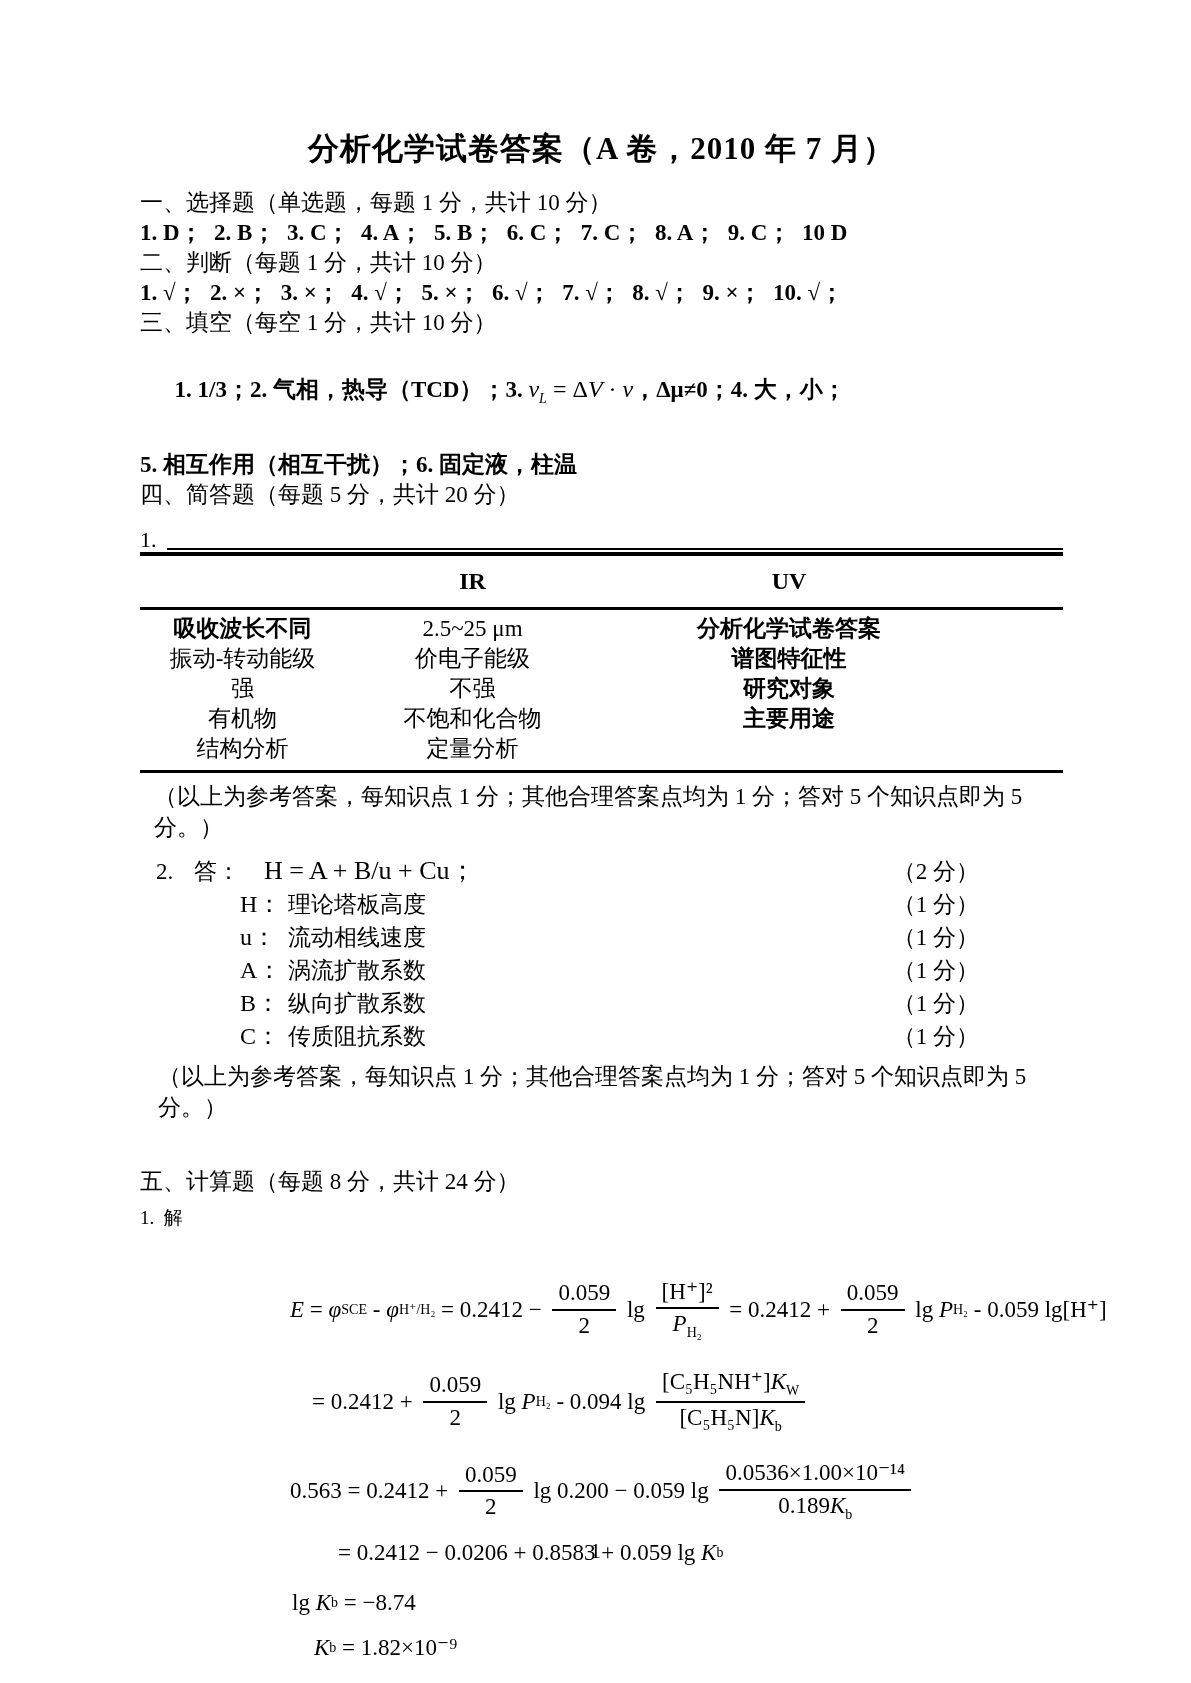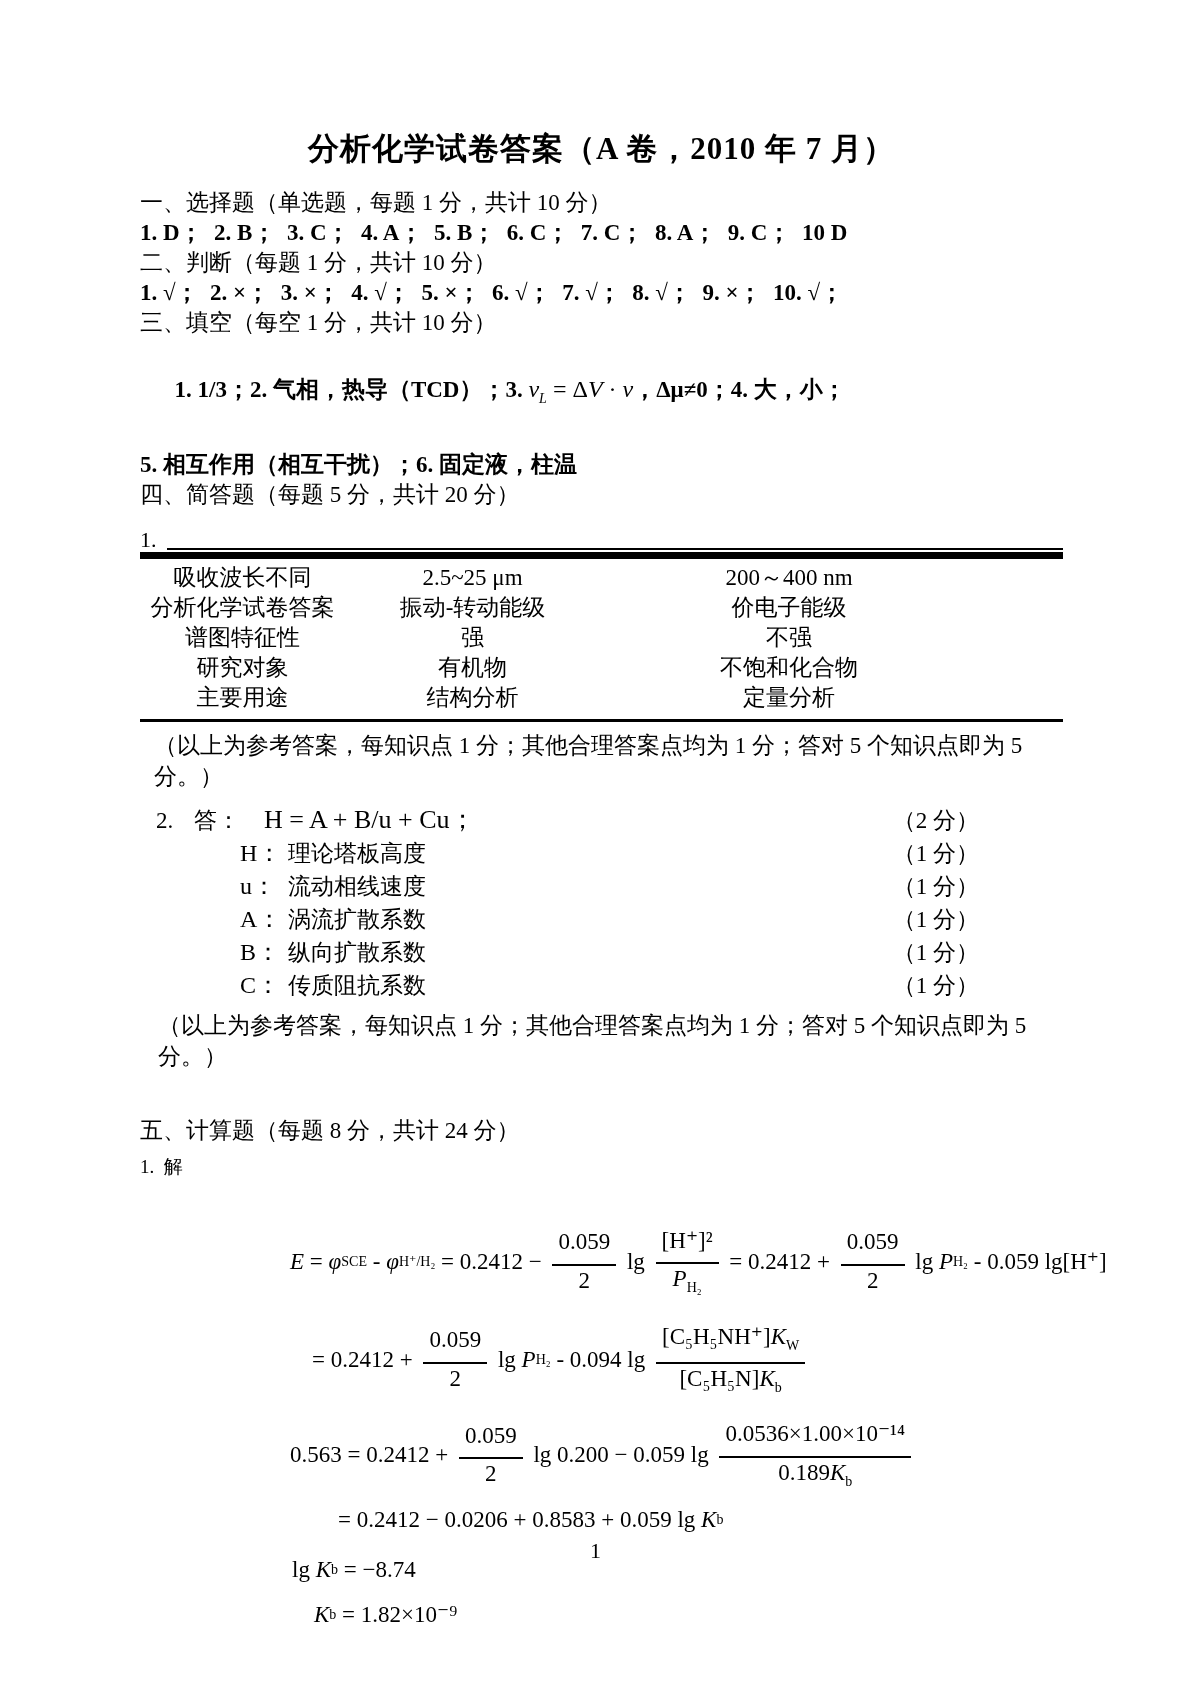--- a/index.html
+++ b/index.html
@@ -27,42 +27,42 @@
 
   
   .rule { border-top: 3px solid #000; }
   .rule.thick { border-top-width: 4px; }
   .t-grid { display: grid; grid-template-columns: 205px 255px 1fr; }
   .t-grid > div { text-align: center; }
   .t-grid > div:nth-child(3n) { padding-right: 85px; }
   .t-head { font-weight: bold; font-size: 24px; padding: 12px 0; }
   .t-body { padding: 4px 0 6px; }
   .t-body > div { font-size: 23px; line-height: 30px; }
-  .t-body > div.rowlabel { font-weight: normal; }
+  .t-body > div.rowlabel { font-weight: bold; }
 
   .note { margin: 8px 0 0; font-size: 23px; line-height: 31px; padding-left: 14px; }
   .note2 { padding-left: 18px; }
 
   .q2row { display: flex; align-items: baseline; margin-top: 10px; }
   .q2num { width: 54px; padding-left: 16px; font-size: 23px; }
   .q2ans { width: 70px; font-size: 23px; }
   .q2formula { font-size: 26px; }
   .points { margin-left: auto; padding-right: 84px; font-size: 23px; white-space: nowrap; }
   .itemrow { display: flex; align-items: baseline; line-height: 32px; padding-left: 100px; font-size: 23px; }
   .item-sym { width: 48px; font-size: 24px; }
 
   .sec5 { margin-top: 44px; }
   .solve { margin-top: 6px; white-space: pre-wrap; }
 
   
   .fline { display: flex; align-items: center; font-size: 23px; }
   .fline .t { white-space: pre; }
   .fline sub { font-size: 14px; font-style: normal; }
   .frac { display: inline-flex; flex-direction: column; align-items: center; vertical-align: middle; margin: 0 5px; }
-  .frac .num { padding: 0 6px 8px; border-bottom: 2px solid #000; line-height: 1.15; white-space: pre; }
+  .frac .num { padding: 0 6px 2px; border-bottom: 2px solid #000; line-height: 1.15; white-space: pre; }
   .frac .den { padding-top: 2px; line-height: 1.15; white-space: pre; }
   .f1 { margin-top: 46px; margin-left: 150px; }
   .f2 { margin-top: 28px; margin-left: 172px; }
   .f3 { margin-top: 26px; margin-left: 150px; }
   .f4 { margin-top: 18px; margin-left: 198px; }
   .f5 { margin-top: 24px; margin-left: 152px; }
   .f6 { margin-top: 18px; margin-left: 174px; }
 
   .pageno { position: absolute; left: 0; right: 0; top: 1538px; text-align: center; font-size: 22px; }
 </style>
@@ -87,25 +87,29 @@
     <div class="line answers">5. 相互作用（相互干扰）；6. 固定液，柱温</div>
 
     <div class="line heading">四、简答题（每题 5 分，共计 20 分）</div>
 
     <div class="q1row">
       <span class="q1label">1.</span>
       <span class="q1line"></span>
     </div>
 
     <div class="rule thick"></div>
+    <div class="t-grid t-head">
+      <div></div>
+      <div>IR</div>
+      <div>UV</div>
+    </div>
     <div class="rule"></div>
     <div class="t-grid t-body">
       <div class="rowlabel">吸收波长不同</div>
       <div>2.5~25 μm</div>
-      <div>200～400 nm</div>
       <div class="rowlabel">分析化学试卷答案</div>
       <div>振动-转动能级</div>
       <div>价电子能级</div>
       <div class="rowlabel">谱图特征性</div>
       <div>强</div>
       <div>不强</div>
       <div class="rowlabel">研究对象</div>
       <div>有机物</div>
       <div>不饱和化合物</div>
       <div class="rowlabel">主要用途</div>

